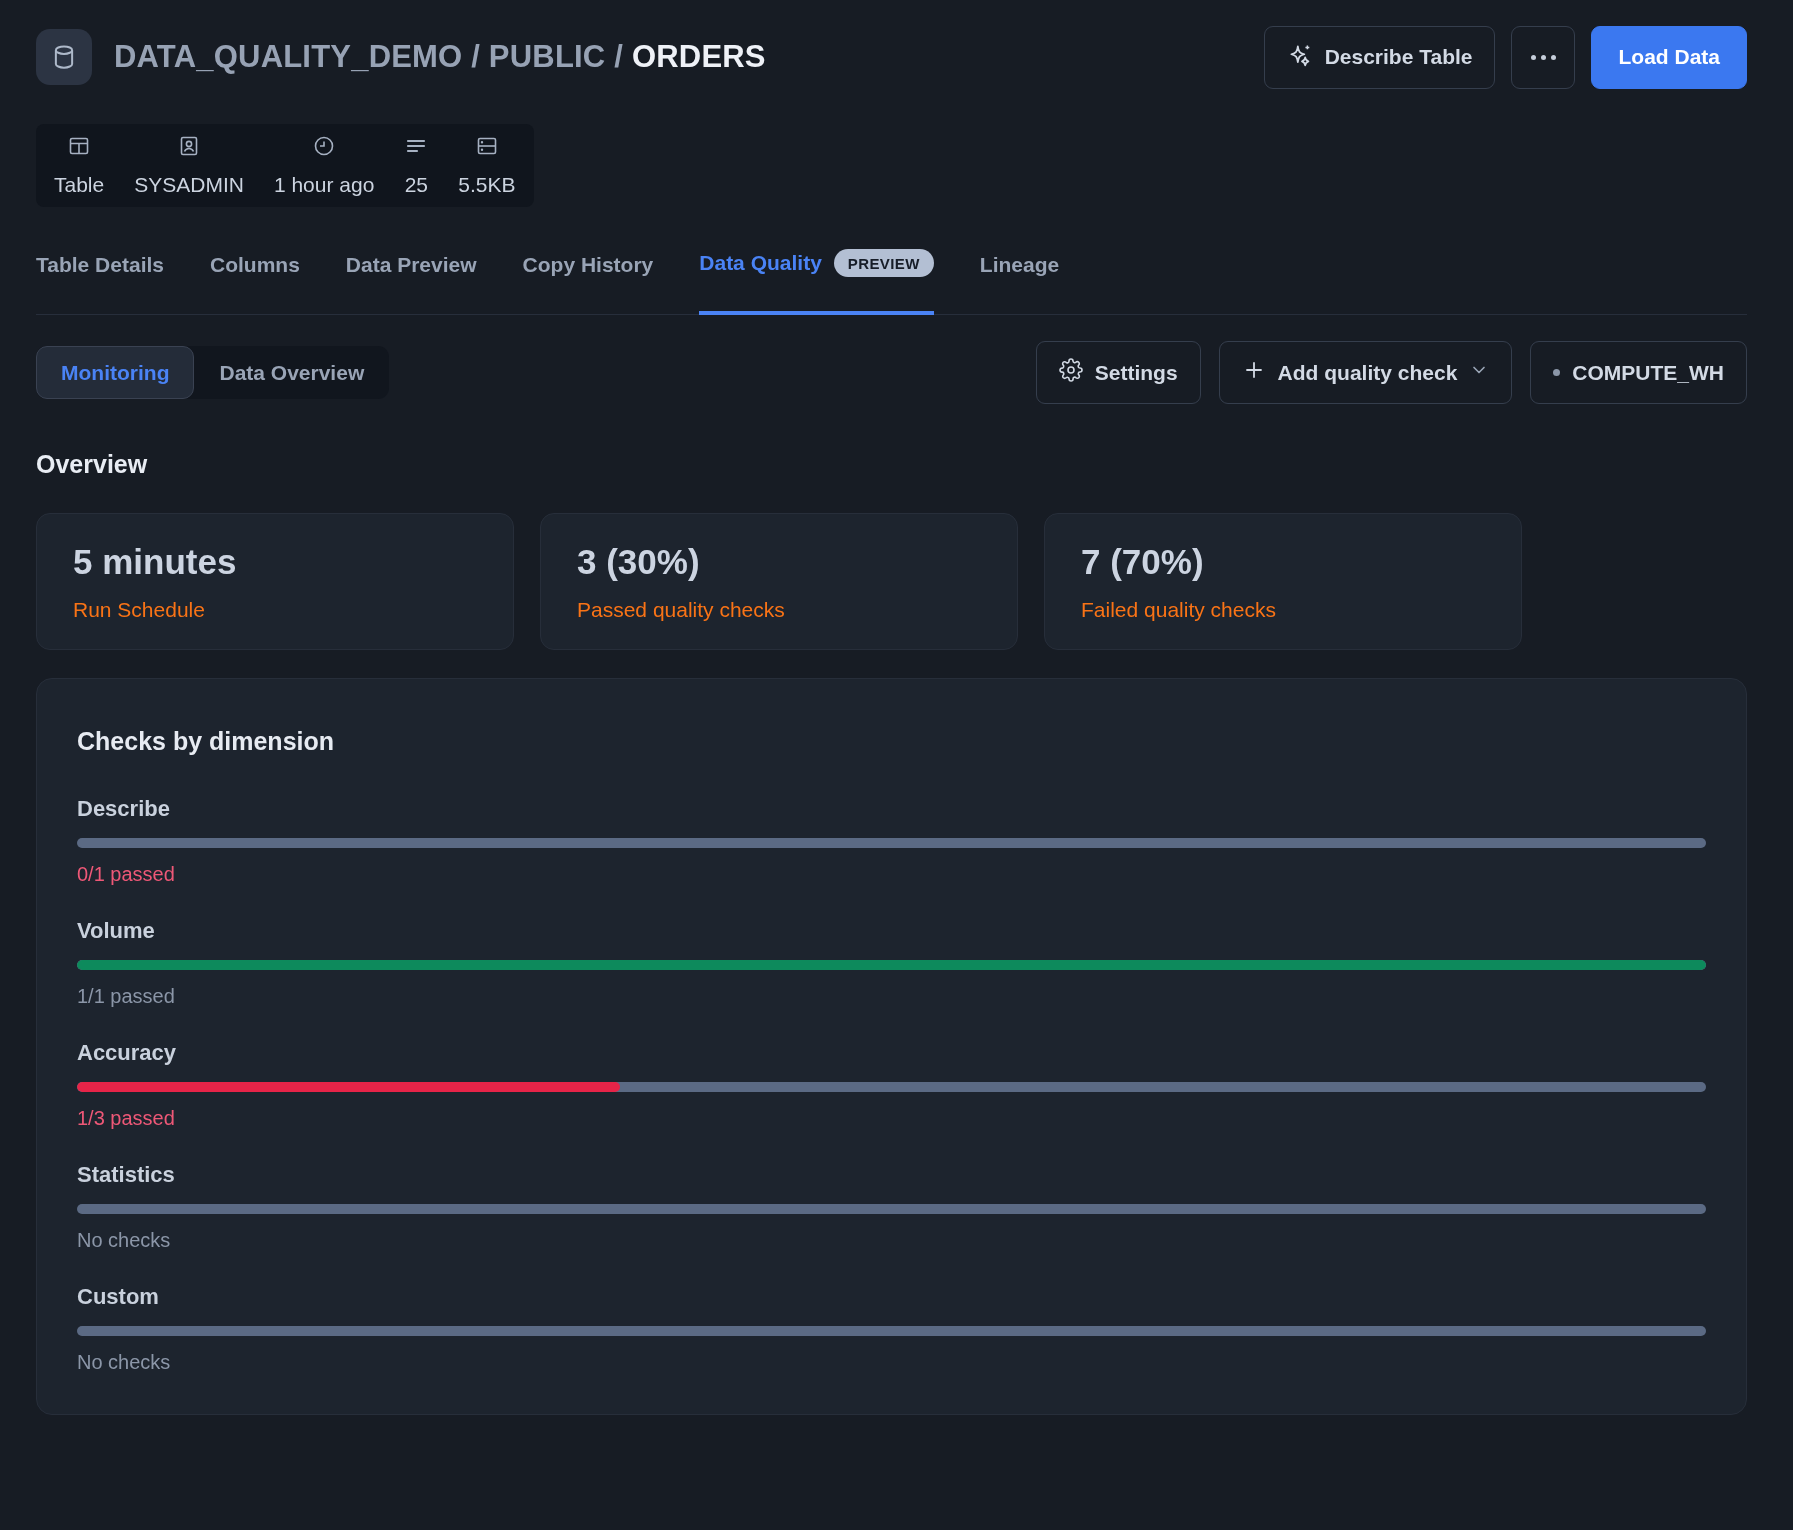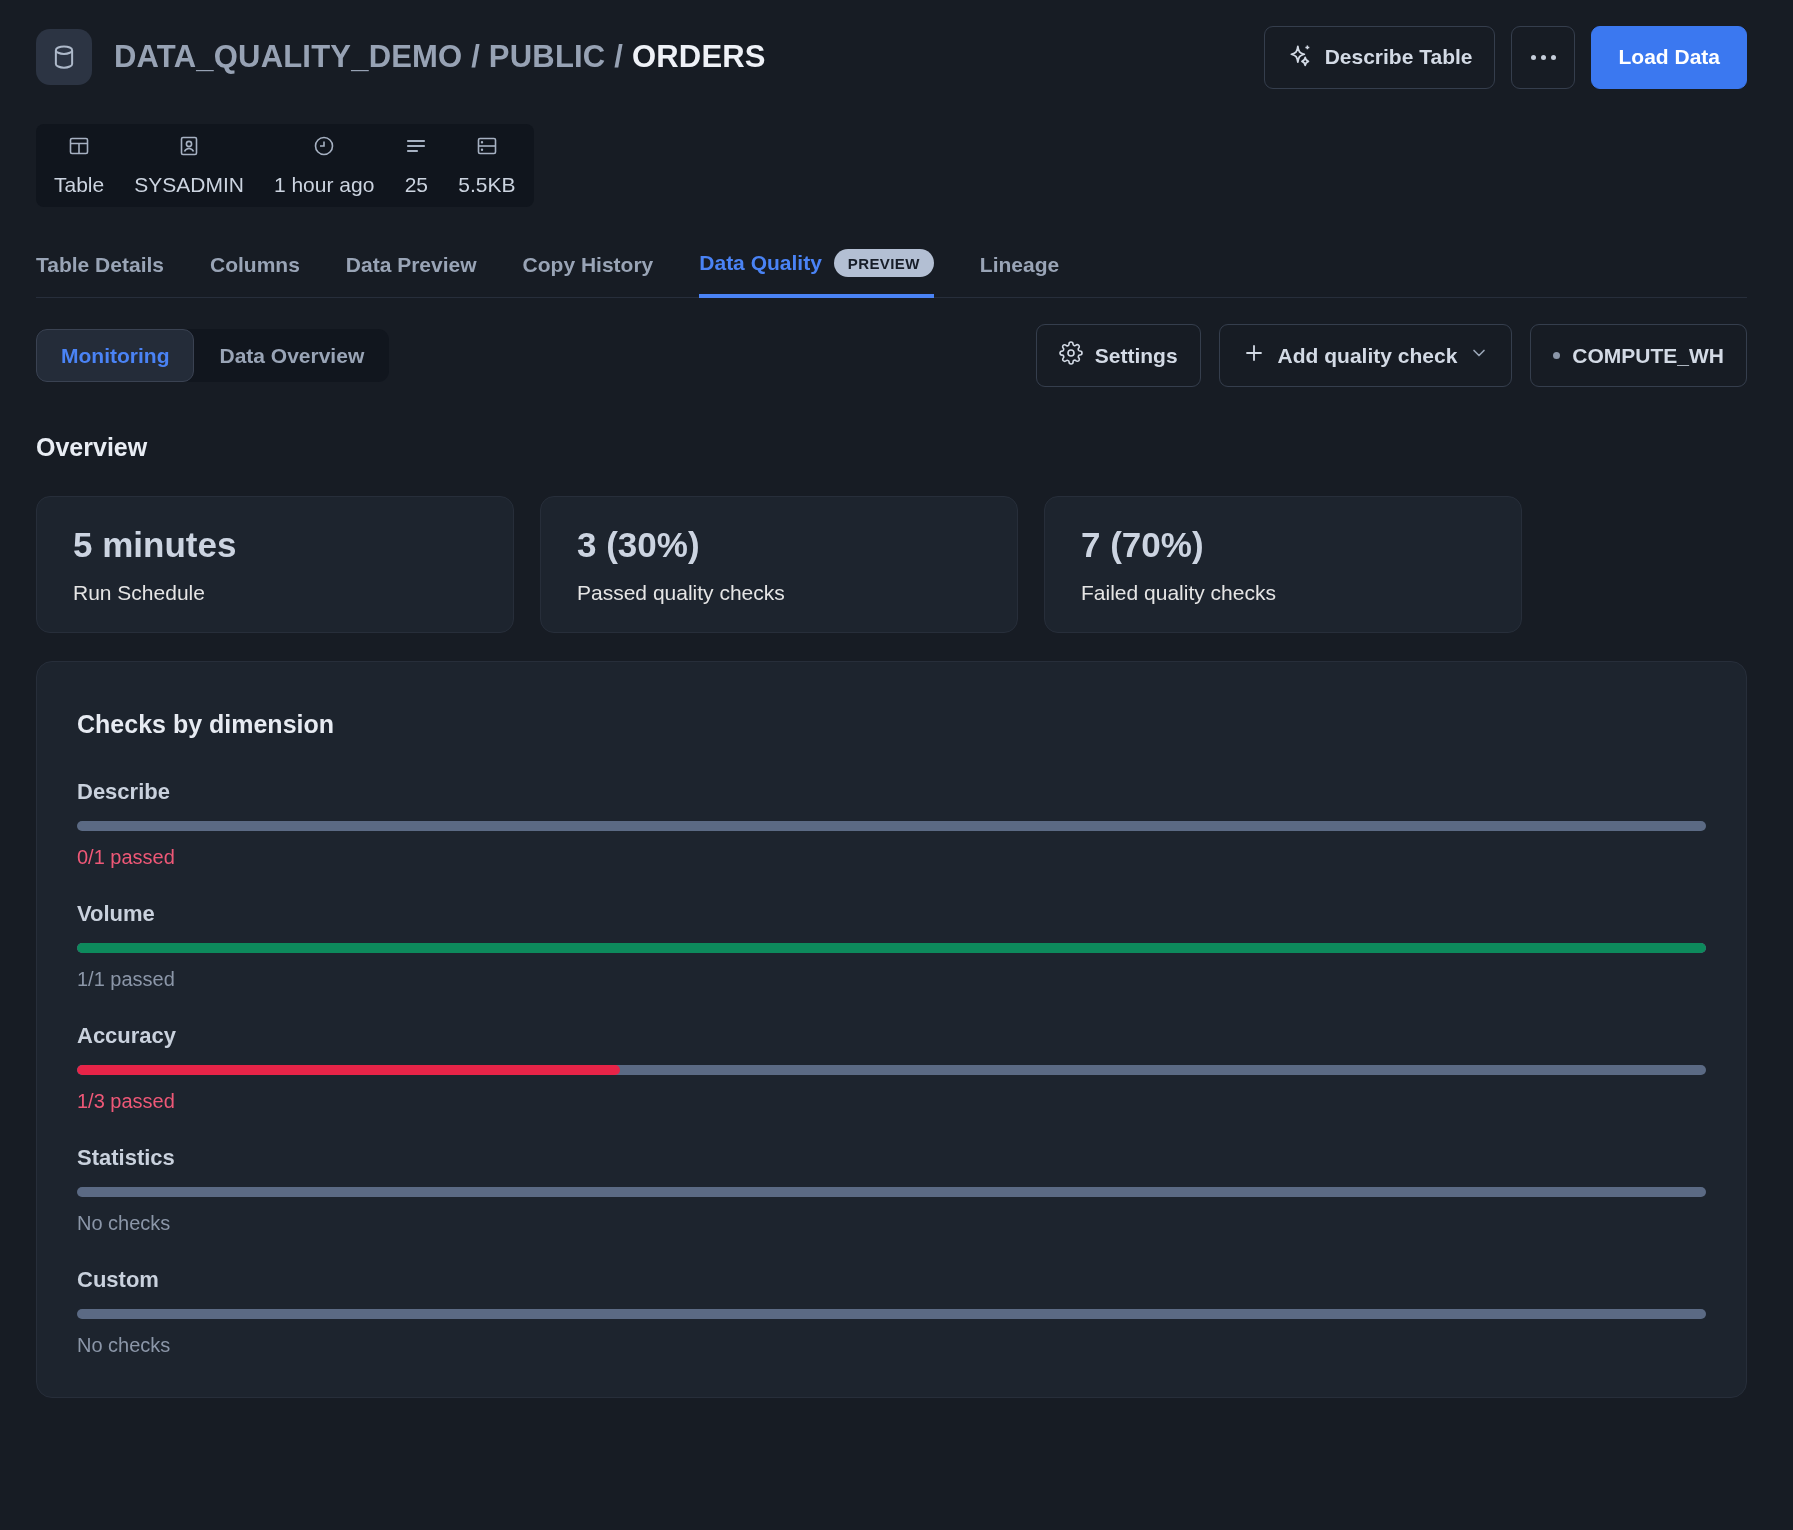--- a/index.html
+++ b/index.html
@@ -47,21 +47,21 @@
   .meta-item svg { color: #a6b1c2; }
 
   
   .tabs {
     margin-top: 42px;
     display: flex; align-items: flex-end; gap: 46px;
     border-bottom: 1px solid #272e3b;
   }
   .tab {
     display: inline-flex; align-items: center; gap: 12px;
-    padding-bottom: 17px; border-bottom: 4px solid transparent; margin-bottom: -1px;
+    padding-bottom: 34px; border-bottom: 4px solid transparent; margin-bottom: -1px;
     font-size: 21px; font-weight: bold; color: #99a4b6; cursor: pointer;
   }
   .tab.active { color: #4a83f5; border-bottom-color: #4a83f5; }
   .badge {
     background: #b3bfd3; color: #171d28;
     font-size: 15px; font-weight: bold; letter-spacing: .4px;
     border-radius: 999px; padding: 6px 14px 5px;
   }
 
   
@@ -80,21 +80,21 @@
 
   
   .section-title { margin-top: 46px; font-size: 25px; font-weight: bold; color: #e9edf4; }
   .cards { margin-top: 34px; display: flex; gap: 26px; }
   .card {
     flex: 0 0 478px; height: 137px;
     background: #1d242e; border: 1px solid #272e3a; border-radius: 14px;
     padding: 28px 36px;
   }
   .card-value { font-size: 35px; font-weight: bold; color: #ccd4e1; }
-  .card-label { margin-top: 16px; font-size: 21px; color: #e5e5e5; }
+  .card-label { margin-top: 16px; font-size: 21px; color: #f97316; }
 
   
   .checks-card {
     margin-top: 28px;
     background: #1d242e; border: 1px solid #272e3a; border-radius: 16px;
     padding: 48px 40px 40px;
   }
   .checks-title { font-size: 25px; font-weight: bold; color: #e7ebf2; margin-bottom: 40px; }
   .dim { margin-bottom: 32px; }
   .dim:last-child { margin-bottom: 0; }

